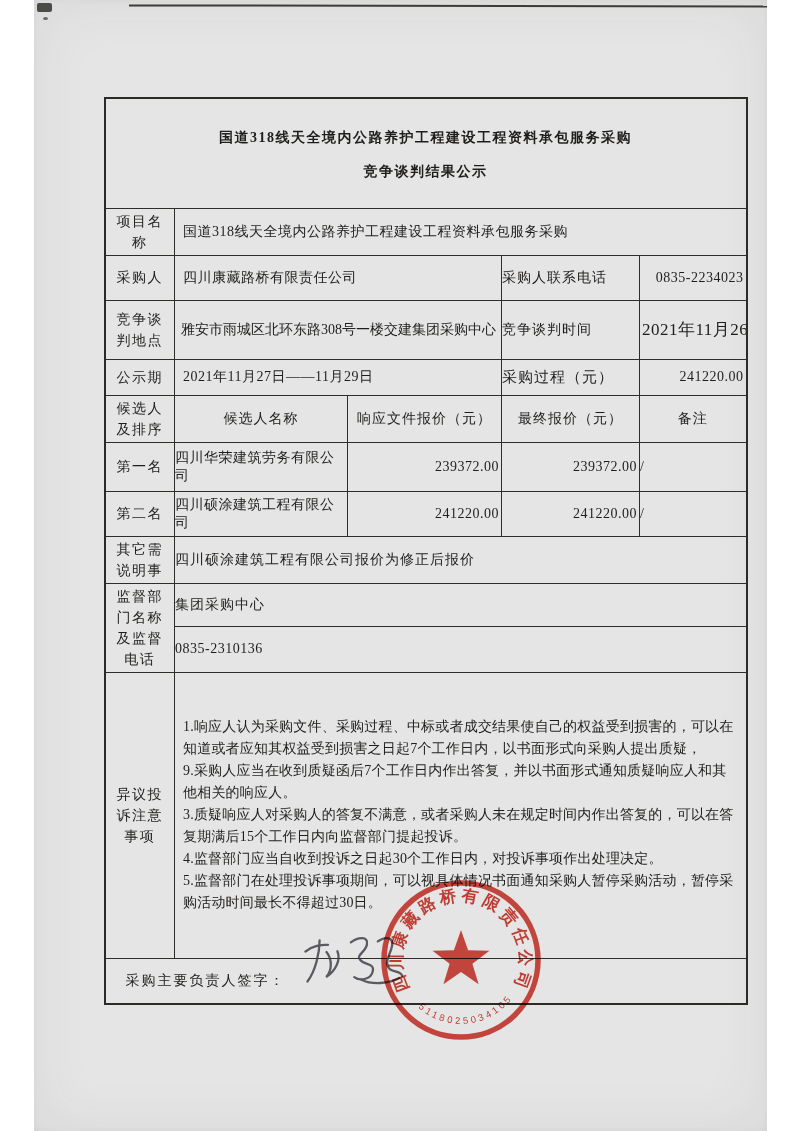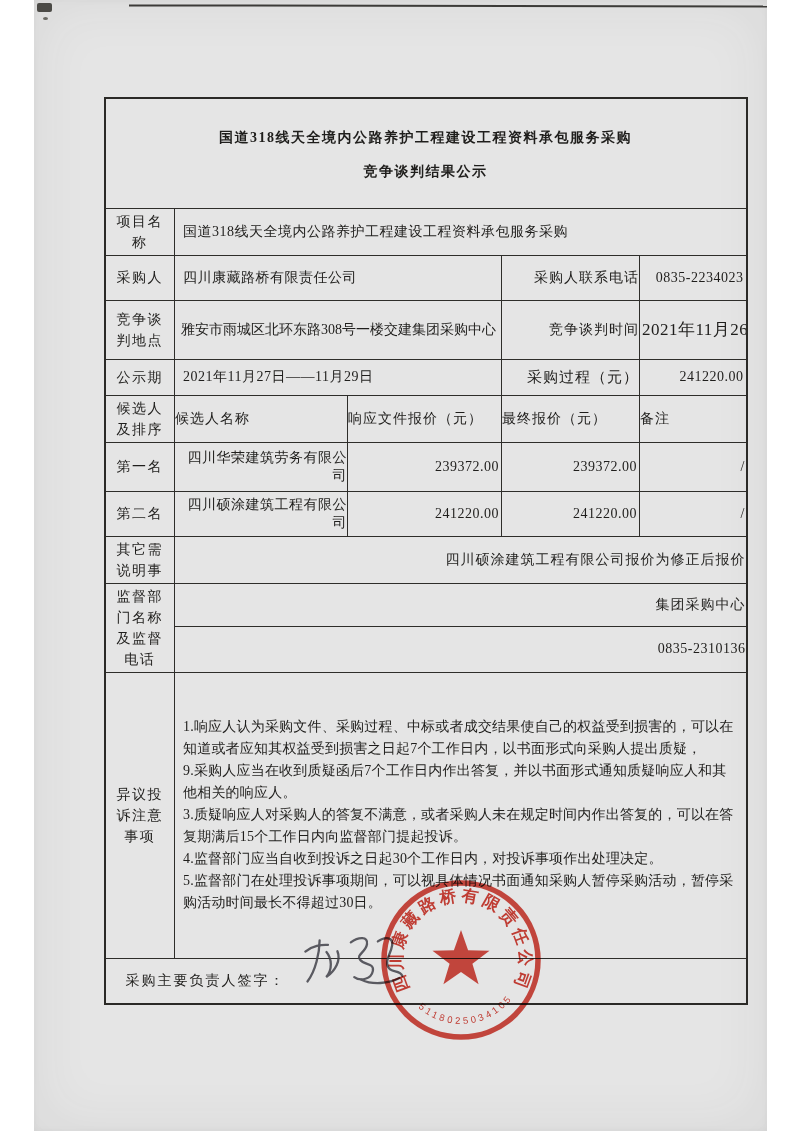--- a/index.html
+++ b/index.html
@@ -42,23 +42,23 @@
   }
   .lbl {
     text-align:center;
     letter-spacing:1.5px;
     line-height:1.5;
     padding:2px 4px;
     margin-top:8px;
   }
   .val-left { text-align:left; padding:2px 8px; letter-spacing:0.5px; font-size:15px; }
   .val-left-sm { text-align:left; padding:20px 6px; letter-spacing:0; font-size:13.5px; white-space:nowrap; }
-  .ctr { text-align:right; letter-spacing:1px; }
+  .ctr { text-align:left; letter-spacing:1px; }
   .num { text-align:right; font-size:13px; letter-spacing:0.5px; white-space:nowrap; padding:0 2px; }
-  .hdr { letter-spacing:1px; font-size:14px; }
+  .hdr { text-align:center; letter-spacing:1px; font-size:14px; }
   .notes {
     vertical-align:middle;
     padding:8px 10px 8px 8px;
     font-size:14px;
     line-height:1.58;
     letter-spacing:0.2px;
     text-align:left;
   }
   .notes div { margin:0; }
   .sig-cell {

